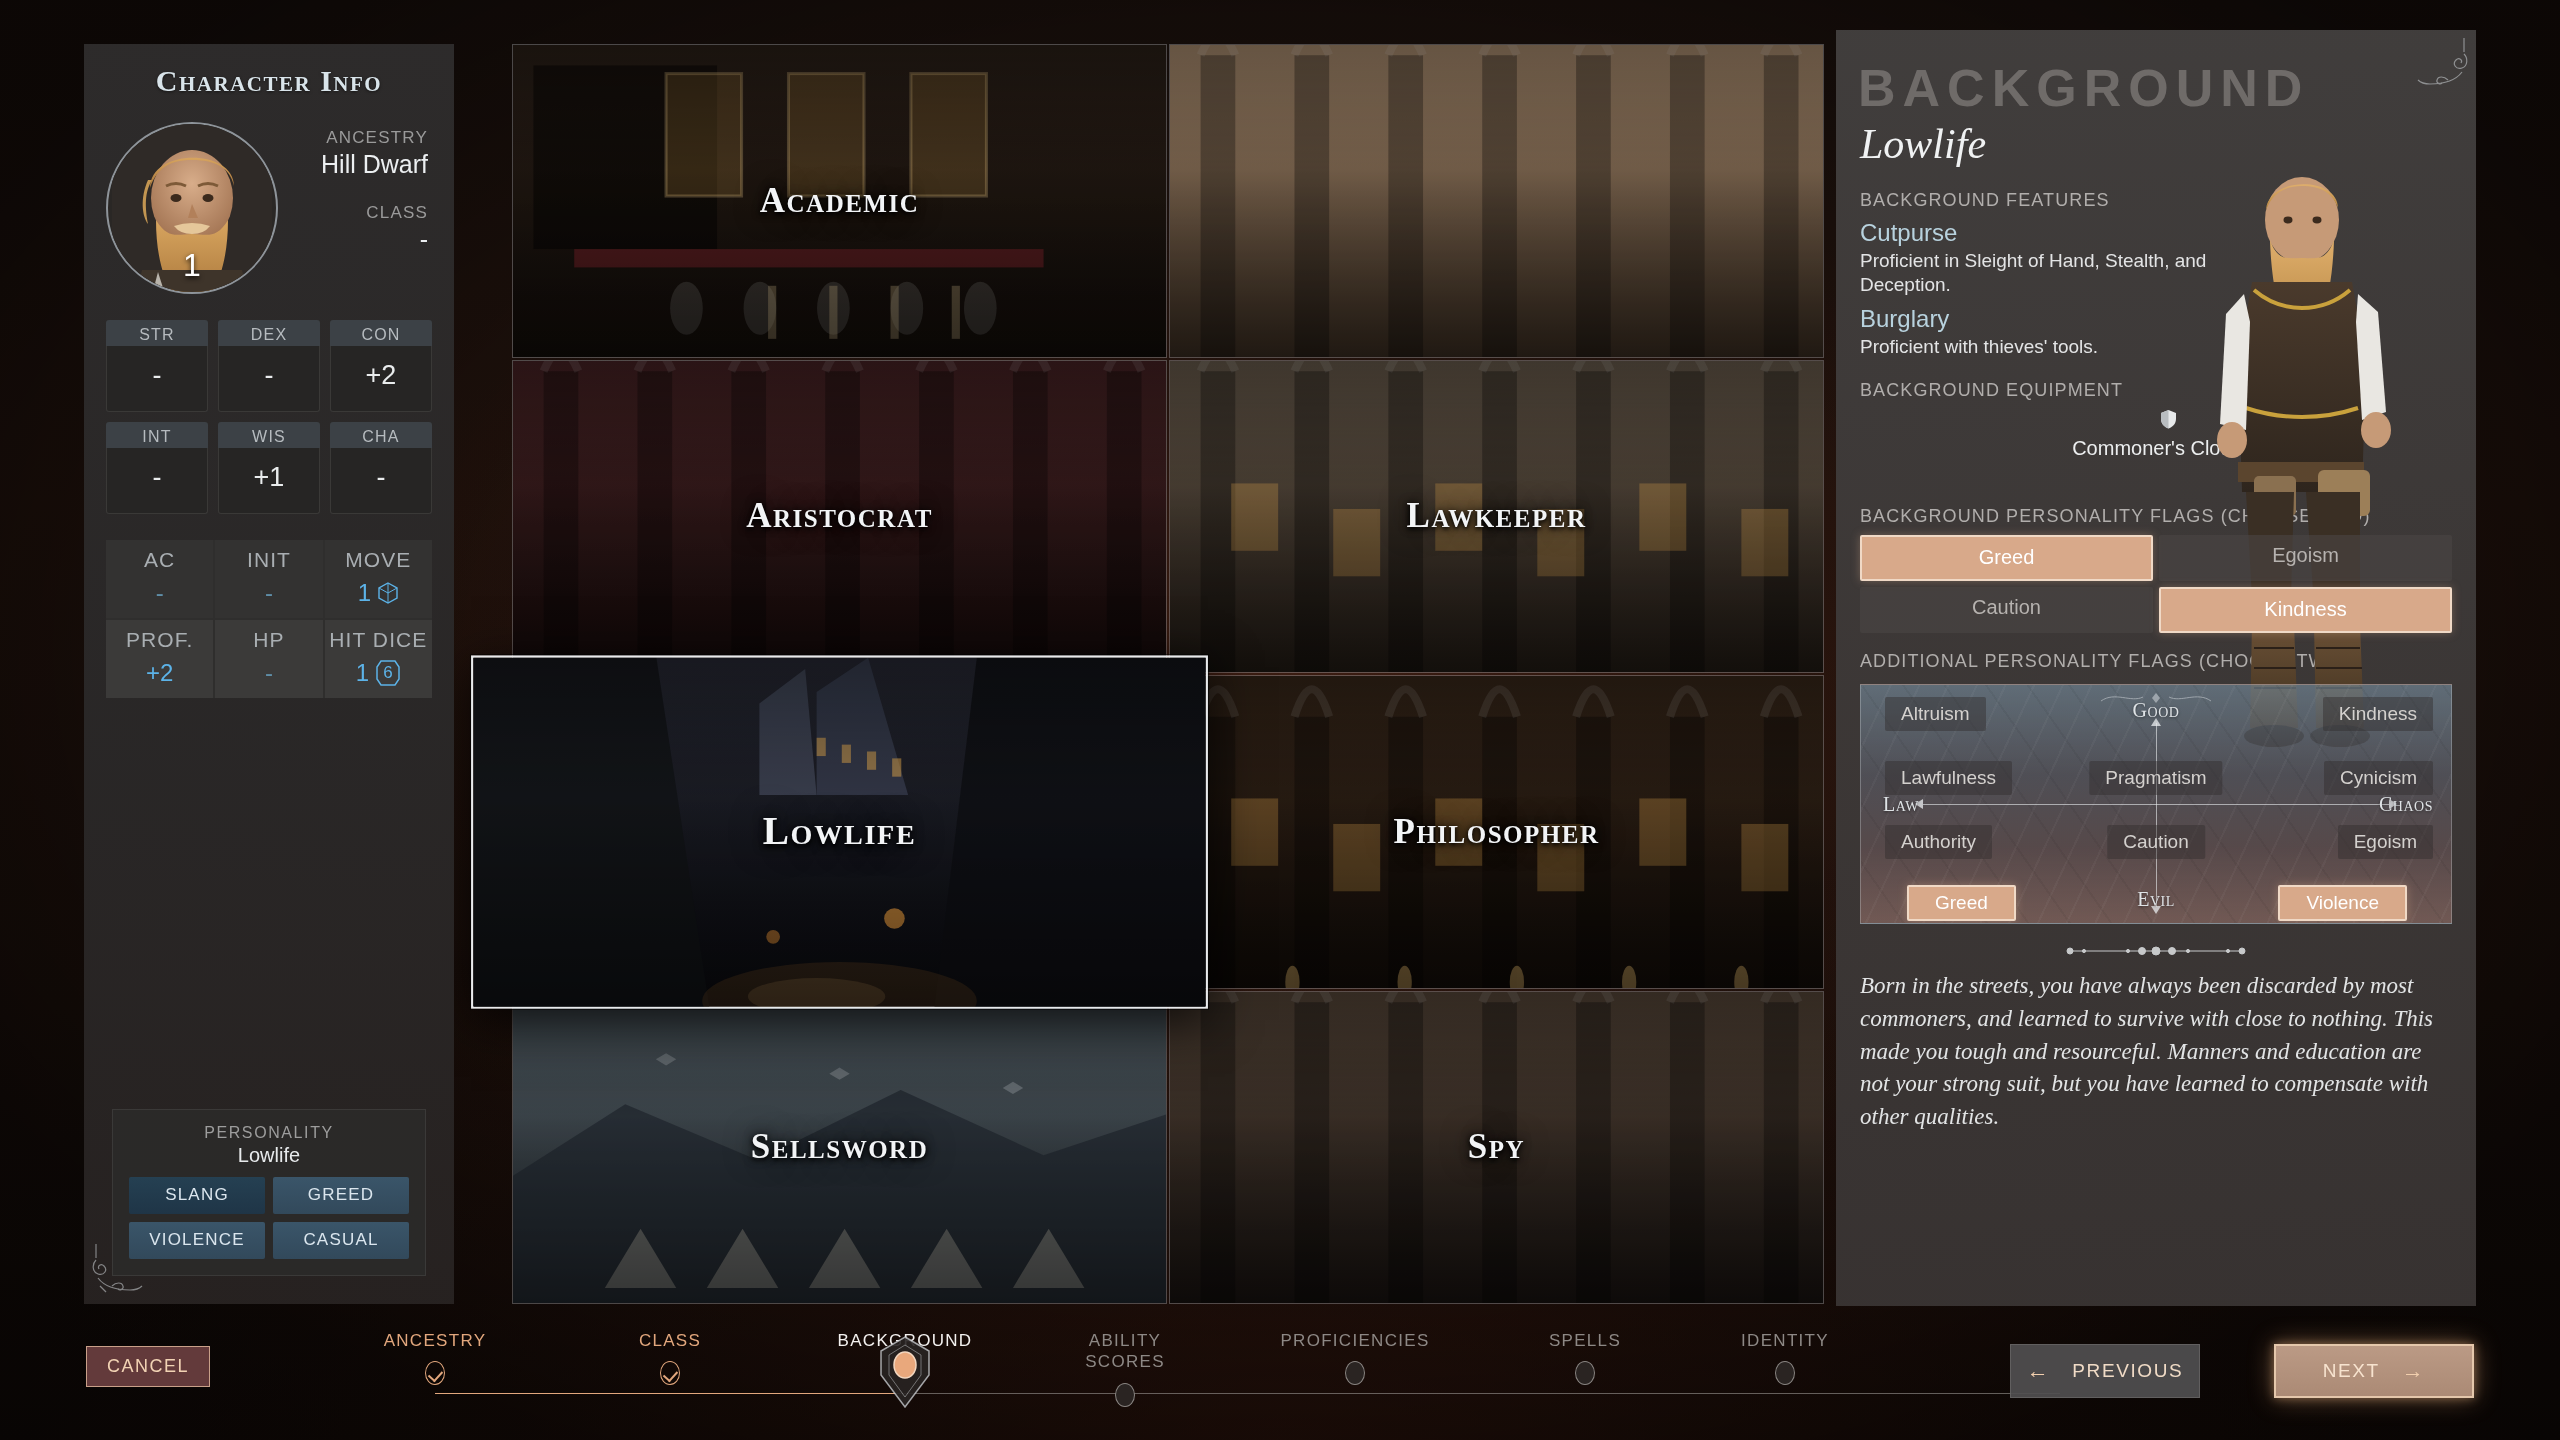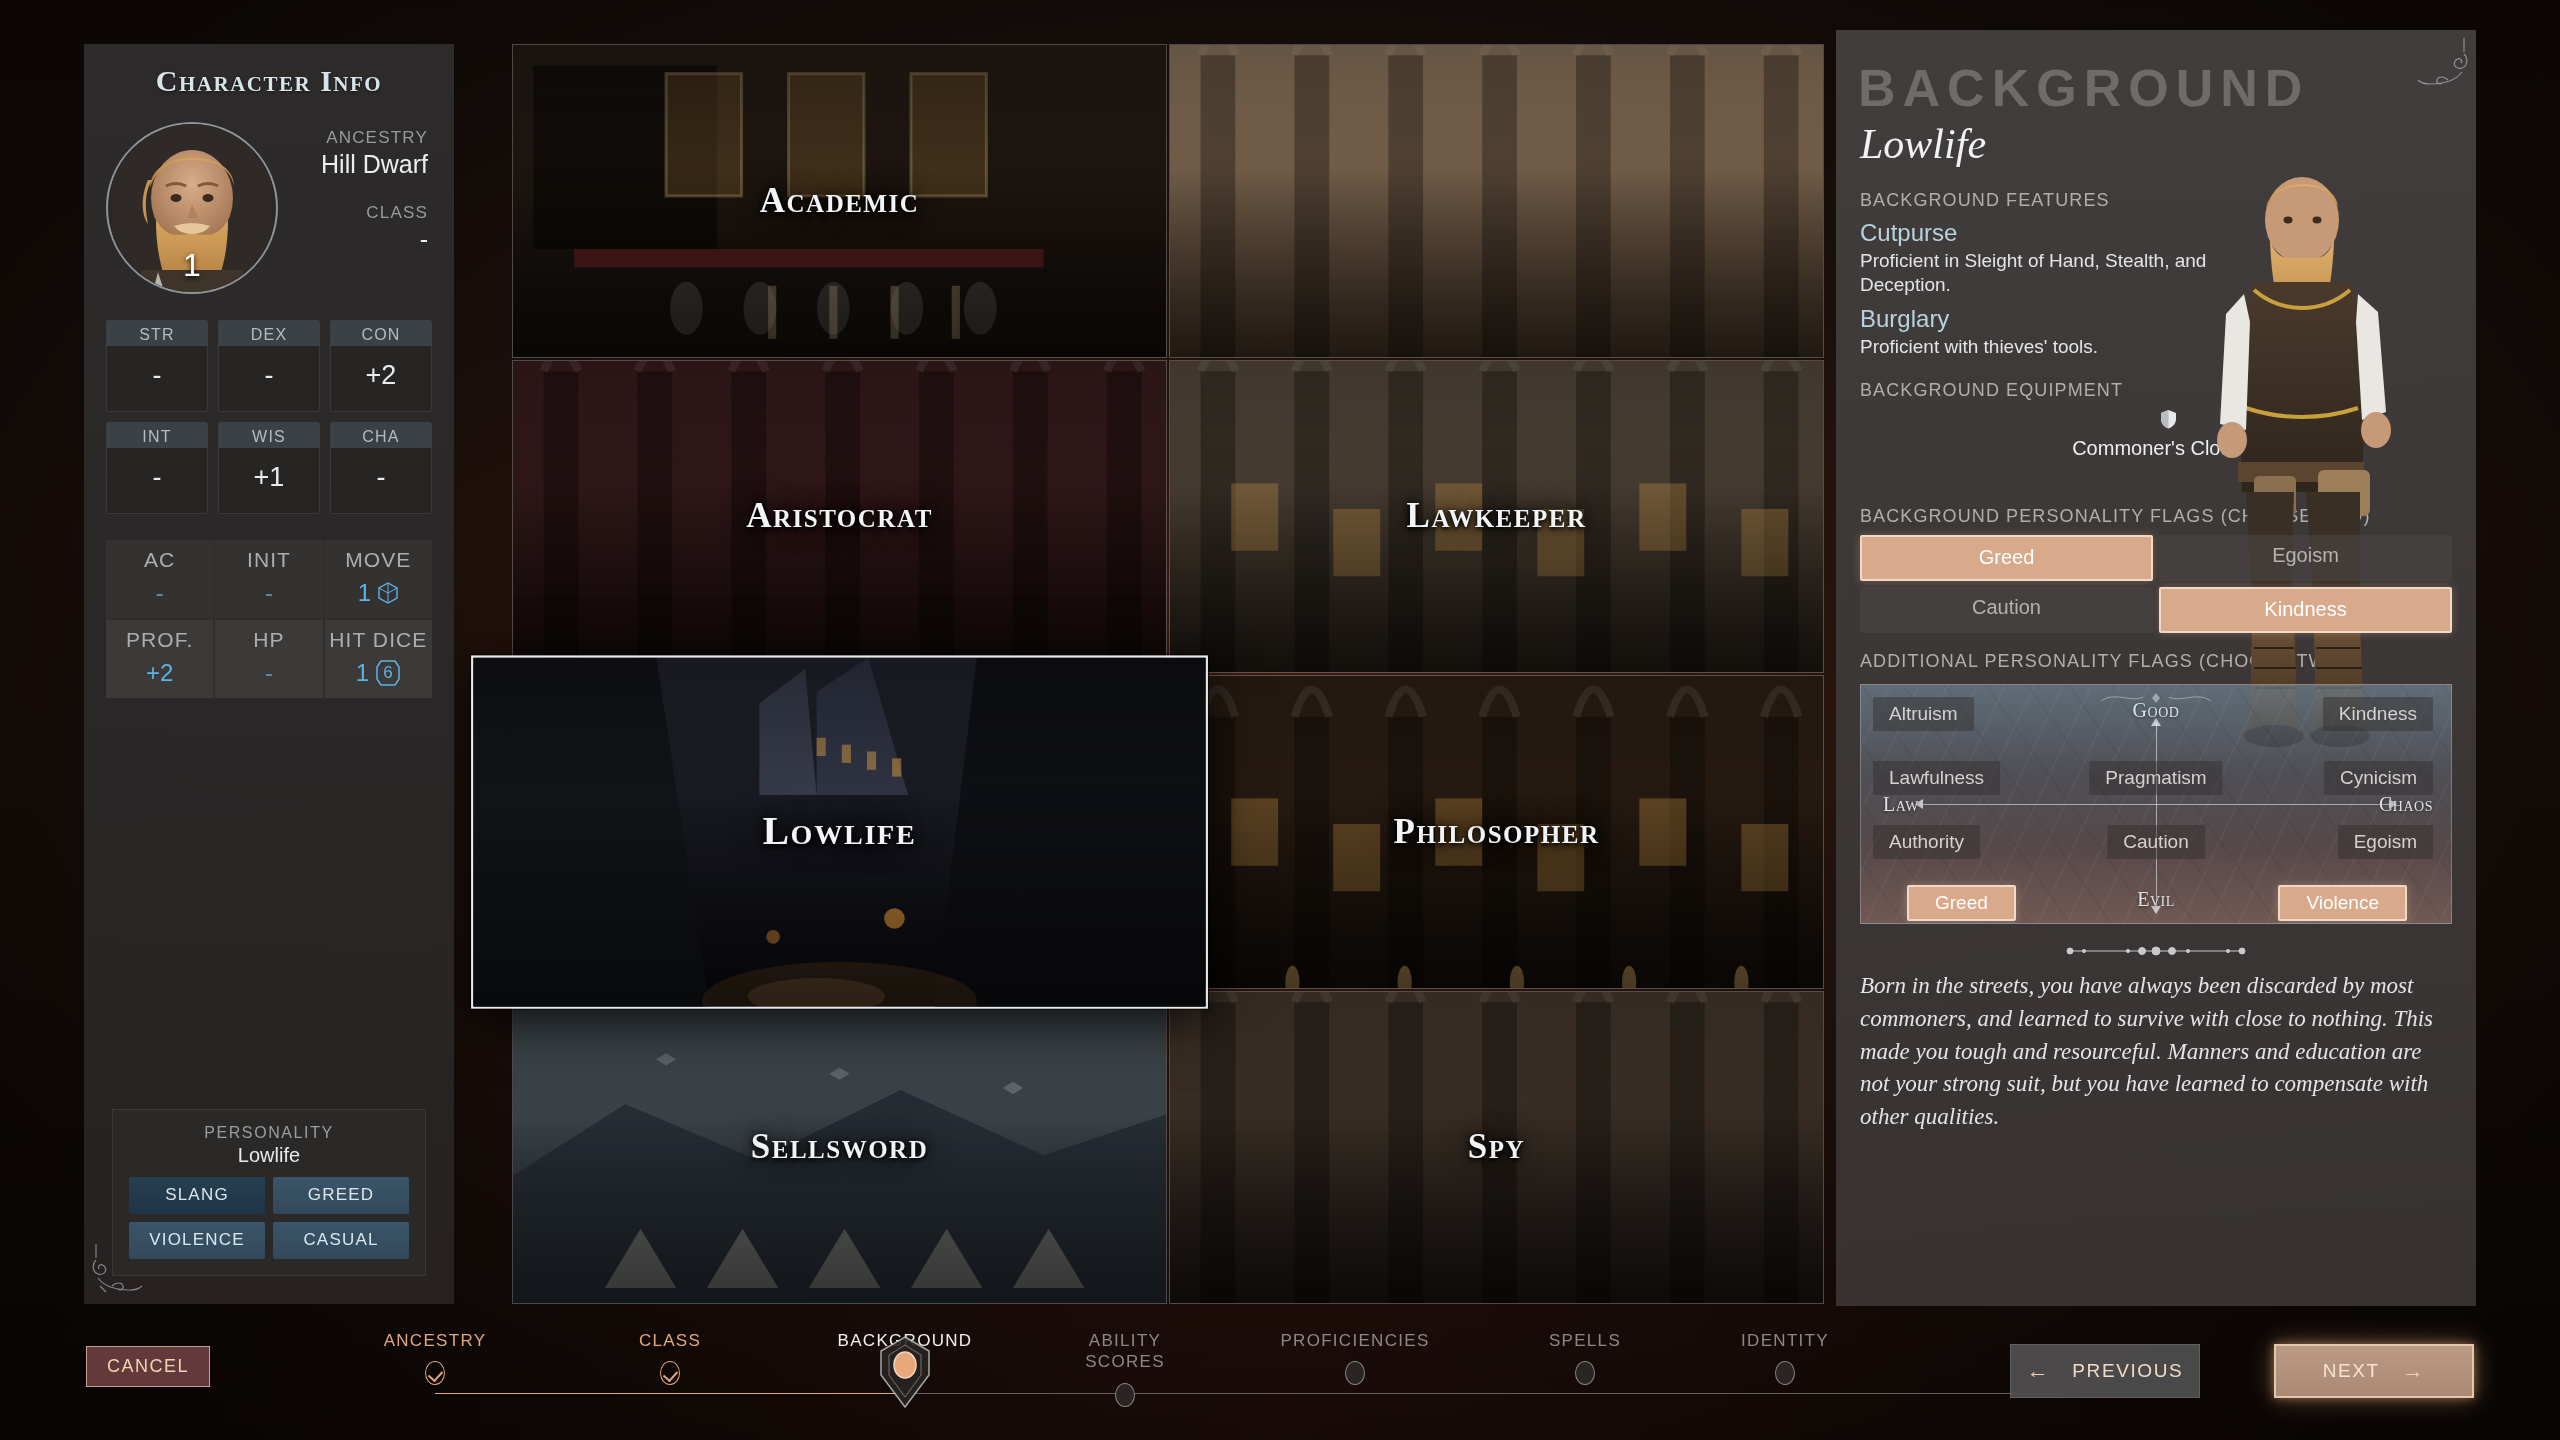--- a/index.html
+++ b/index.html
@@ -238,21 +238,21 @@
   .acell {
     position:absolute; font-size: 19px; color:#d4d1ce;
     background: rgba(48,45,44,.45);
     padding: 6px 16px; border-radius: 2px; cursor:pointer; white-space: nowrap;
   }
   .acell.sel {
     background:#d8a98a; color:#ffffff; border: 2px solid #f0d9c6; padding: 5px 26px;
     box-shadow: 0 0 10px rgba(216,169,138,.4);
   }
   .r1 { top: 12px; } .r2 { top: 76px; } .r3 { top: 140px; } .r4 { top: 200px; }
-  .cL { left: 12px; } .cM { left: 50%; transform: translateX(-50%); } .cR { right: 18px; }
+  .cL { left: 24px; } .cM { left: 50%; transform: translateX(-50%); } .cR { right: 18px; }
   .r4.cL { left: 46px; } .r4.cR { right: 44px; }
   .orn-top {
     position:absolute; left:50%; transform: translateX(-50%); top: 4px;
     opacity:.6;
   }
 
   .divider-orn { margin: 20px auto 0 auto; width: 200px; opacity:.85; display:block; }
   .bg-blurb {
     margin: 12px 28px 0 24px;
     font-family:"Liberation Serif", serif; font-style: italic;

